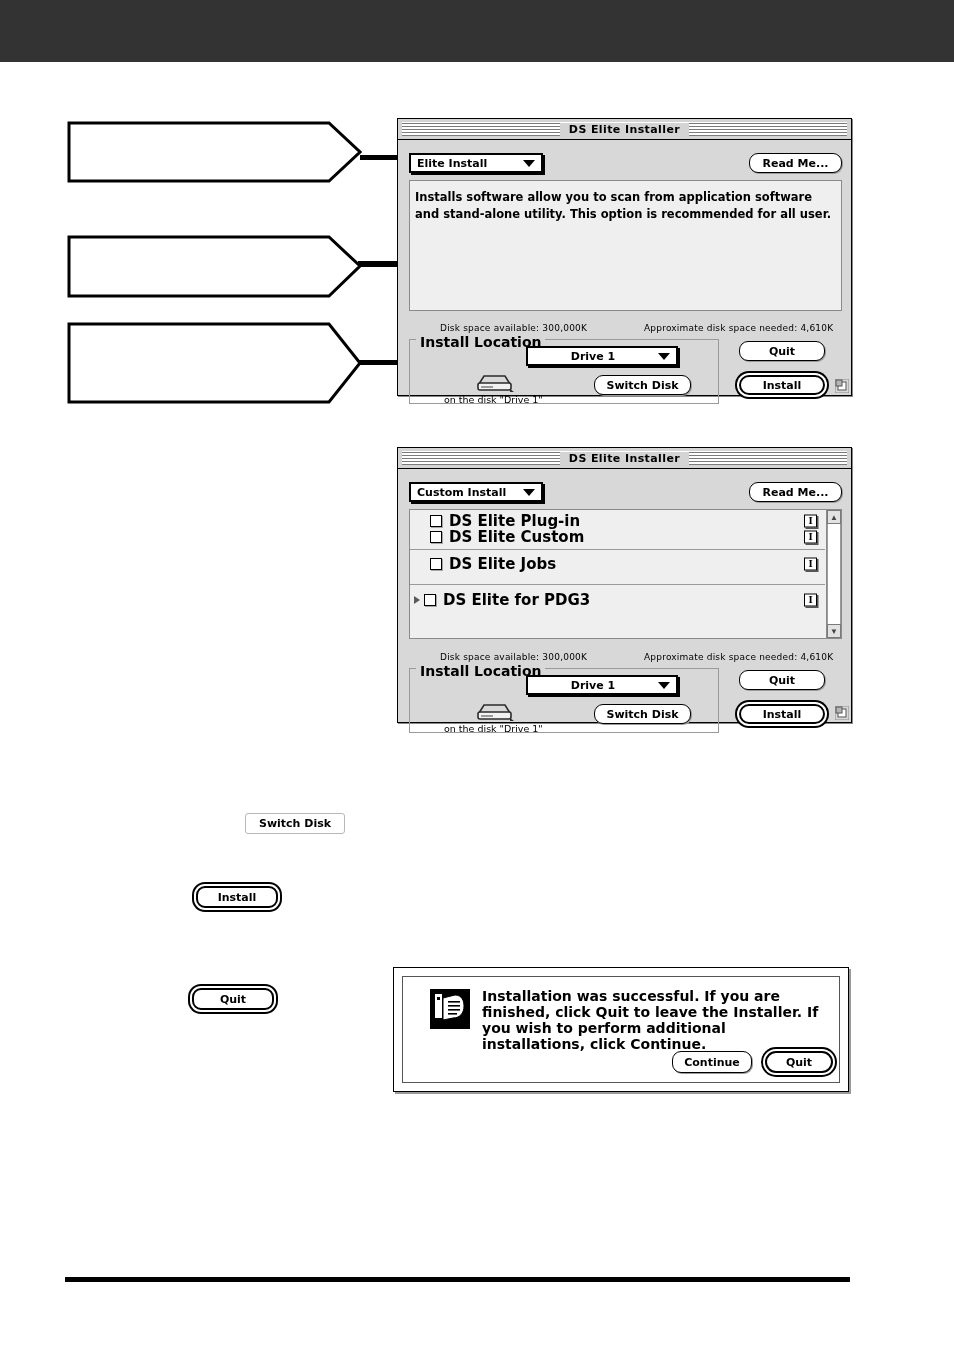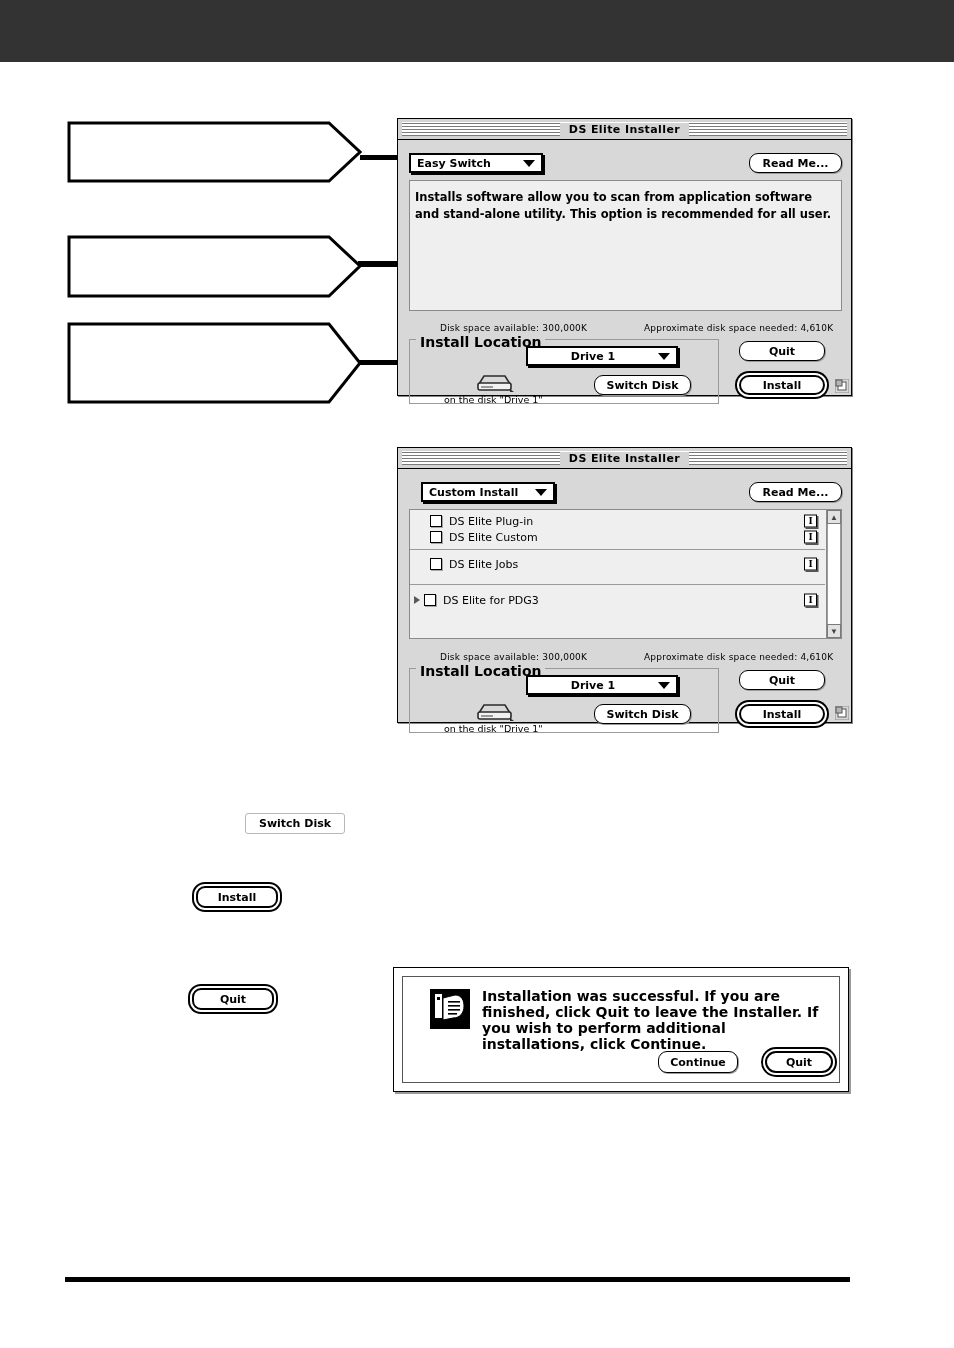--- a/index.html
+++ b/index.html
@@ -213,22 +213,22 @@
   .cbx {
     width: 10px; height: 10px;
     border: 1px solid #000;
     background: #fff;
     box-shadow: 1px 1px 0 #a5a5a5;
     margin-right: 7px;
     flex: none;
   }
   .lrow .lbl {
     font-family: "DejaVu Sans", sans-serif;
-    font-weight: normal;
-    font-size: 11px;
+    font-weight: bold;
+    font-size: 15px;
     color: #000;
     white-space: nowrap;
   }
   .infobtn {
     position: absolute;
     right: 8px; top: 50%;
     transform: translateY(-50%);
     width: 13px; height: 13px;
     border: 1px solid #000;
     background: #fff;
@@ -341,21 +341,21 @@
 <div class="mac-window" style="left:397px; top:118px; width:455px; height:278px;">
 
   <div class="titlebar">
     <div class="tb-lines"></div>
     <div class="tb-title">DS Elite  Installer</div>
   </div>
 
   <div class="win-body">
 
     <div class="popup" style="left:11px; top:13px; width:134px; height:20px;">
-      <span class="pl">Easy Switch</span>
+      <span class="pl">Elite Install</span>
       <span class="tri"></span>
     </div>
 
     <div class="btn" style="left:351px; top:13px; width:93px; height:20px;">
       <span>Read Me...</span>
     </div>
 
     <div class="panel" style="left:11px; top:40px; width:433px; height:131px;">
       <div class="desc-text">Installs software allow you to scan from application software and stand-alone utility. This option is recommended for all user.</div>
     </div>
@@ -403,21 +403,21 @@
 
 <div class="mac-window" style="left:397px; top:447px; width:455px; height:276px;">
 
   <div class="titlebar">
     <div class="tb-lines"></div>
     <div class="tb-title">DS Elite  Installer</div>
   </div>
 
   <div class="win-body">
 
-    <div class="popup" style="left:11px; top:13px; width:134px; height:20px;margin-left:12px;">
+    <div class="popup" style="left:11px; top:13px; width:134px; height:20px;">
       <span class="pl">Custom Install</span>
       <span class="tri"></span>
     </div>
 
     <div class="btn" style="left:351px; top:13px; width:93px; height:20px;">
       <span>Read Me...</span>
     </div>
 
     <div class="listbox" style="left:11px; top:40px; width:433px; height:130px;">
 
@@ -525,20 +525,20 @@
     <rect x="8" y="9" width="3" height="3" fill="#000000"></rect>
     <path d="M14,32 L14,10 L26,7 C33,7 35,13 35,18 C35,25 31,30 24,30 Z" fill="#ffffff" stroke="#000000" stroke-width="1"></path>
     <rect x="19" y="13" width="12" height="1.6" fill="#000"></rect>
     <rect x="19" y="17" width="12" height="1.6" fill="#000"></rect>
     <rect x="19" y="21" width="12" height="1.6" fill="#000"></rect>
     <rect x="19" y="25" width="9" height="1.6" fill="#000"></rect>
   </svg>
 
   <div class="alert-text" style="left:88px; top:20px; width:340px;">Installation was successful. If you are finished, click Quit to leave the Installer. If you wish to perform additional installations, click Continue.</div>
 
-  <div class="btn" style="left:264px; top:83px; width:80px; height:22px;">
+  <div class="btn" style="left:278px; top:83px; width:80px; height:22px;">
     <span>Continue</span>
   </div>
 
   <div class="btn default" style="left:371px; top:83px; width:68px; height:22px;">
     <span>Quit</span>
   </div>
 </div>
 
 </body></html>

